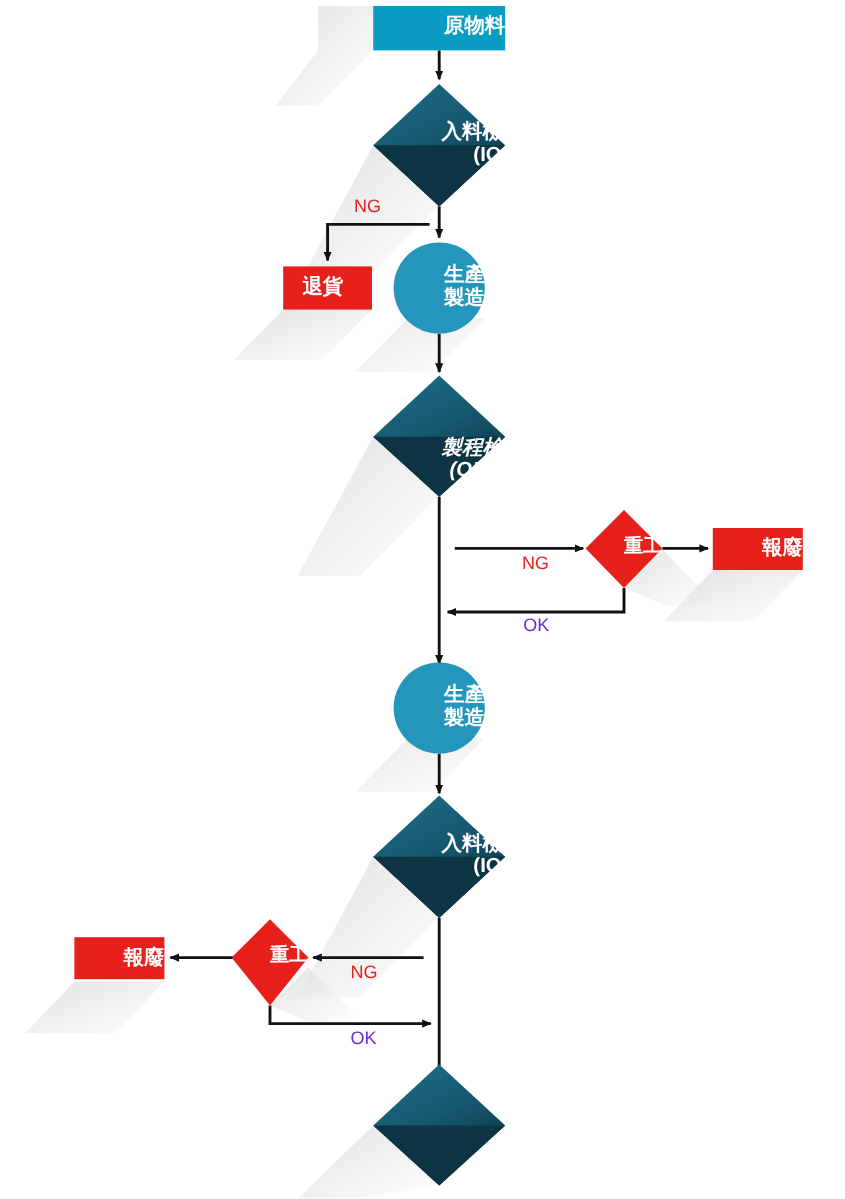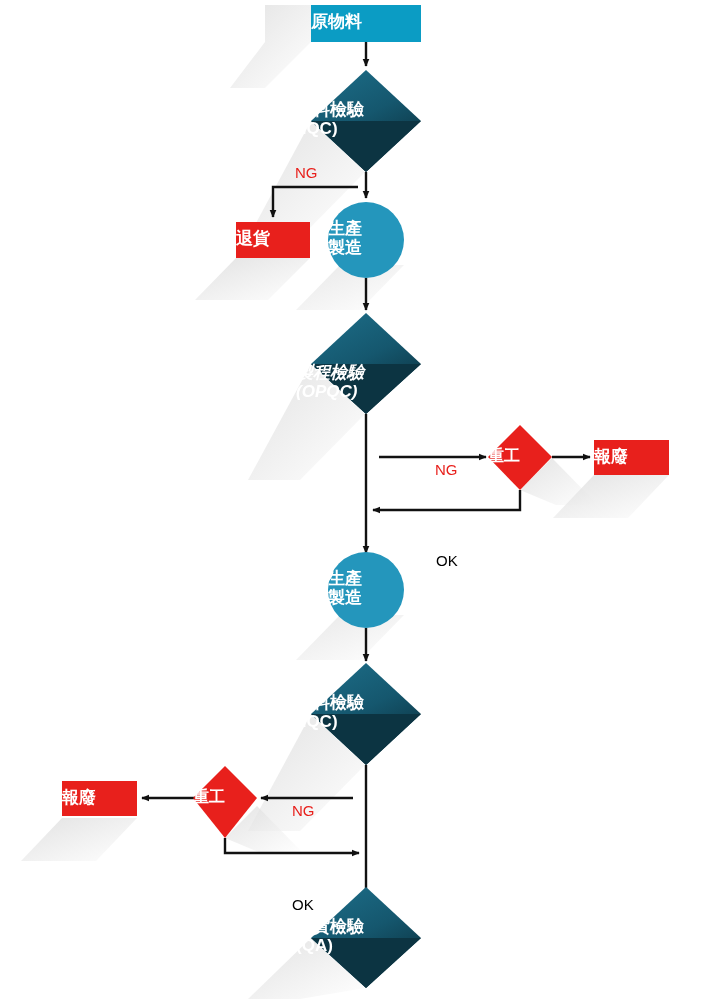--- a/index.html
+++ b/index.html
@@ -21,21 +21,21 @@
     position: absolute;
     left: 0;
     top: 0;
     width: 704px;
     height: 999px;
   }
   .node-label {
     position: absolute;
     color: #ffffff;
     font-weight: bold;
-    text-align: left;
+    text-align: right;
     line-height: 1.12;
     pointer-events: none;
     white-space: nowrap;
   }
   .lbl-main {
     font-size: 17px;
   }
   .lbl-code {
     font-size: 17px;
     font-weight: bold;
@@ -44,21 +44,21 @@
     font-size: 16px;
     font-family: Liberation Serif, serif;
   }
   .edge-label {
     position: absolute;
     font-size: 15px;
     font-weight: normal;
     white-space: nowrap;
   }
   .ng-label { color: #E8201C; }
-  .ok-label { color: #000000; margin-top: 39px; }
+  .ok-label { color: #6d28d9; }
 </style>
 </head>
 <body>
 
 <div id="canvas">
 
   <svg class="layer" viewBox="0 0 704 999">
     <defs>
       <linearGradient id="shadowGrad" x1="0" y1="0" x2="1" y2="1">
         <stop offset="0%" stop-color="#d8d8d8"></stop>
@@ -197,24 +197,20 @@
 
   <div class="node-label" style="left:296px; top:693px; width:140px;">
     <div class="lbl-main">入料檢驗</div>
     <div class="lbl-code">(IQC)</div>
   </div>
 
   <div class="node-label lbl-small" style="left:193px; top:788px; width:64px;">重工</div>
 
   <div class="node-label lbl-main" style="left:62px; top:788px; width:75px;">報廢</div>
 
-  <div class="node-label" style="left:296px; top:917px; width:140px;">
-    <div class="lbl-main">出貨檢驗</div>
-    <div class="lbl-code">(QA)</div>
-  </div>
 
   <div class="edge-label ng-label" style="left:295px; top:164px;">NG</div>
 
   <div class="edge-label ng-label" style="left:435px; top:461px;">NG</div>
 
   <div class="edge-label ok-label" style="left:436px; top:513px;">OK</div>
 
   <div class="edge-label ng-label" style="left:292px; top:802px;">NG</div>
 
   <div class="edge-label ok-label" style="left:292px; top:857px;">OK</div>

